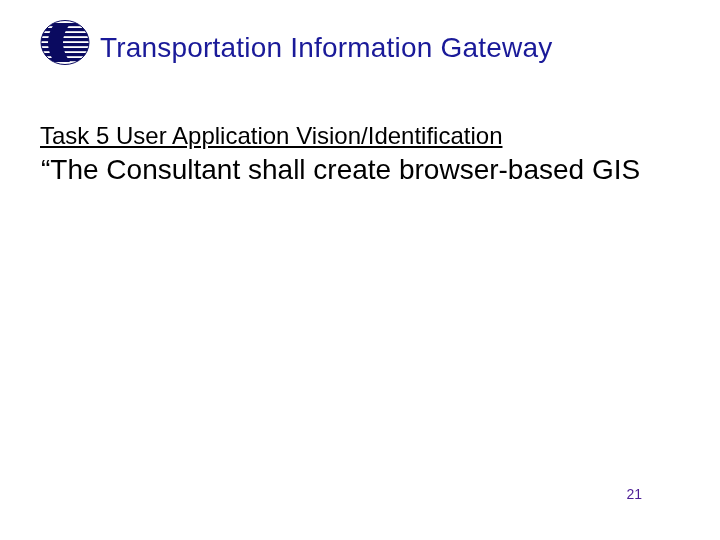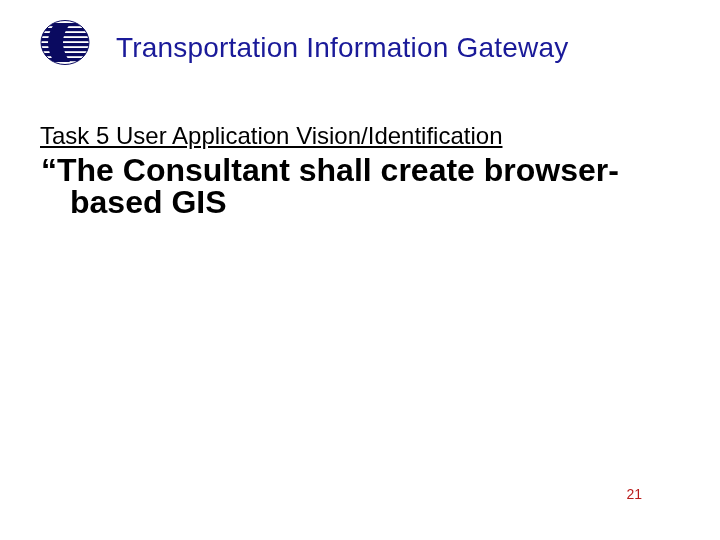--- a/index.html
+++ b/index.html
@@ -32,50 +32,48 @@
     display: block;
   }
   .title {
     position: absolute;
     top: 32px;
     left: 100px;
     font-size: 28px;
     font-weight: normal;
     color: #1a1a99;
     letter-spacing: 0.2px;
-    margin-left: 16px;
   }
   .body {
     position: absolute;
     top: 120px;
     left: 40px;
     right: 66px;
   }
   .heading {
     font-size: 24px;
     text-decoration: underline;
     margin-bottom: 2px;
     line-height: 32px;
   }
   .para {
-    font-size: 32px;
+    font-size: 28px;
     line-height: 32px;
     padding-left: 30px;
     text-indent: -12px;
-    font-weight: bold;
   }
   .para .first {
     margin-left: -17px;
   }
   .page-number {
     position: absolute;
     bottom: 38px;
     right: 78px;
     font-size: 14px;
-    color: #b91c1c;
+    color: #4c1d95;
   }
 </style>
 </head>
 <body>
 
 <div class="slide">
 
   <div class="logo">
     <svg viewBox="0 0 50 45">
       <defs>

